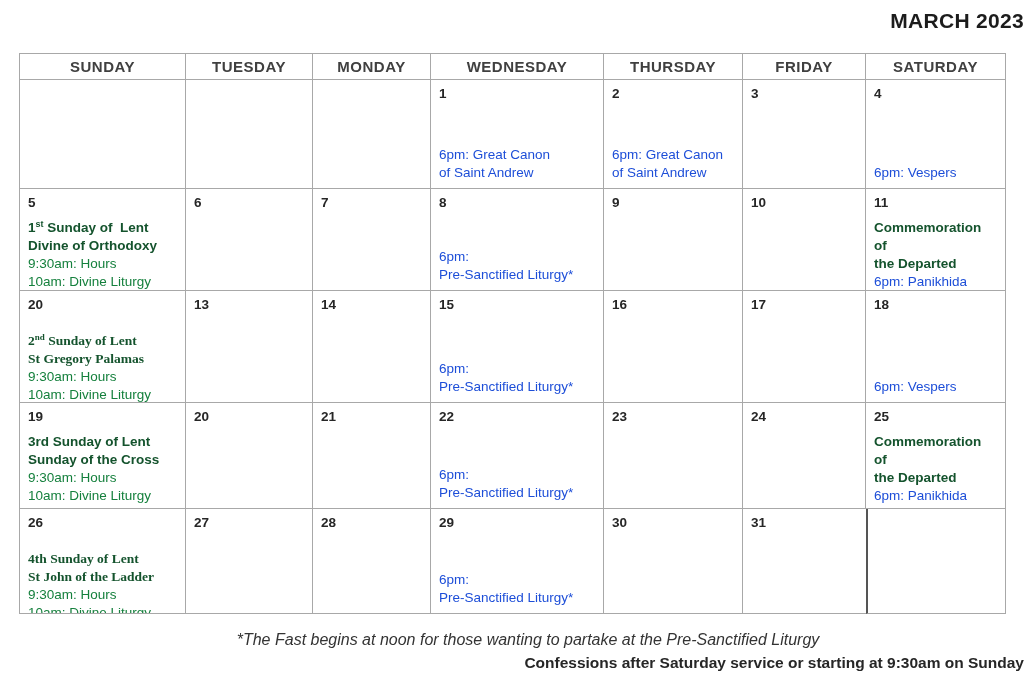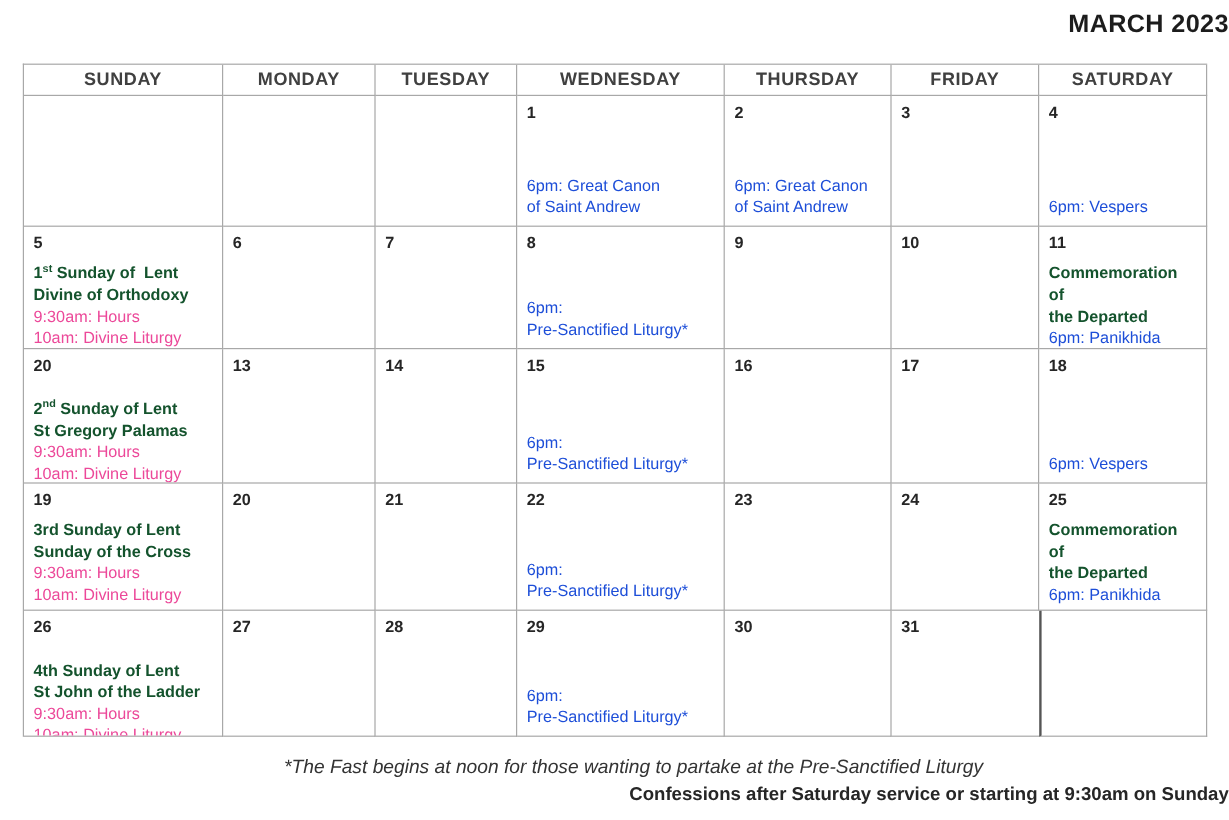--- a/index.html
+++ b/index.html
@@ -72,32 +72,33 @@
   .day-number {
     font-weight: bold;
     font-size: 13.5px;
     color: #262626;
   }
   .feast-block {
     margin-top: 7px;
   }
   .feast-block.extra-gap {
     margin-top: 18px;
+    font-family: Liberation Serif, serif;
   }
   .feast-line {
     font-weight: bold;
     color: #14532d;
     white-space: pre-wrap;
   }
   .feast-line sup {
     font-size: 9px;
     line-height: 0;
   }
   .service-line {
-    color: #ec4899;
+    color: #15803d;
   }
   .bottom-block {
     margin-top: auto;
     color: #1d4ed8;
   }
   .footnote-italic {
     position: absolute;
     top: 631px;
     left: 0;
     width: 100%;
@@ -118,22 +119,22 @@
     color: #262626;
   }
 </style>
 </head>
 <body>
 
 <div class="page">
   <div class="title">MARCH 2023</div>
   <div class="calendar" id="calendar-grid">
       <div class="hcell">SUNDAY</div>
+      <div class="hcell">TUESDAY</div>
       <div class="hcell">MONDAY</div>
-      <div class="hcell">TUESDAY</div>
       <div class="hcell">WEDNESDAY</div>
       <div class="hcell">THURSDAY</div>
       <div class="hcell">FRIDAY</div>
       <div class="hcell">SATURDAY</div>
       <div class="cell"></div>
       <div class="cell"></div>
       <div class="cell"></div>
       <div class="cell">
         <div class="day-number">1</div>
         <div class="bottom-block">

